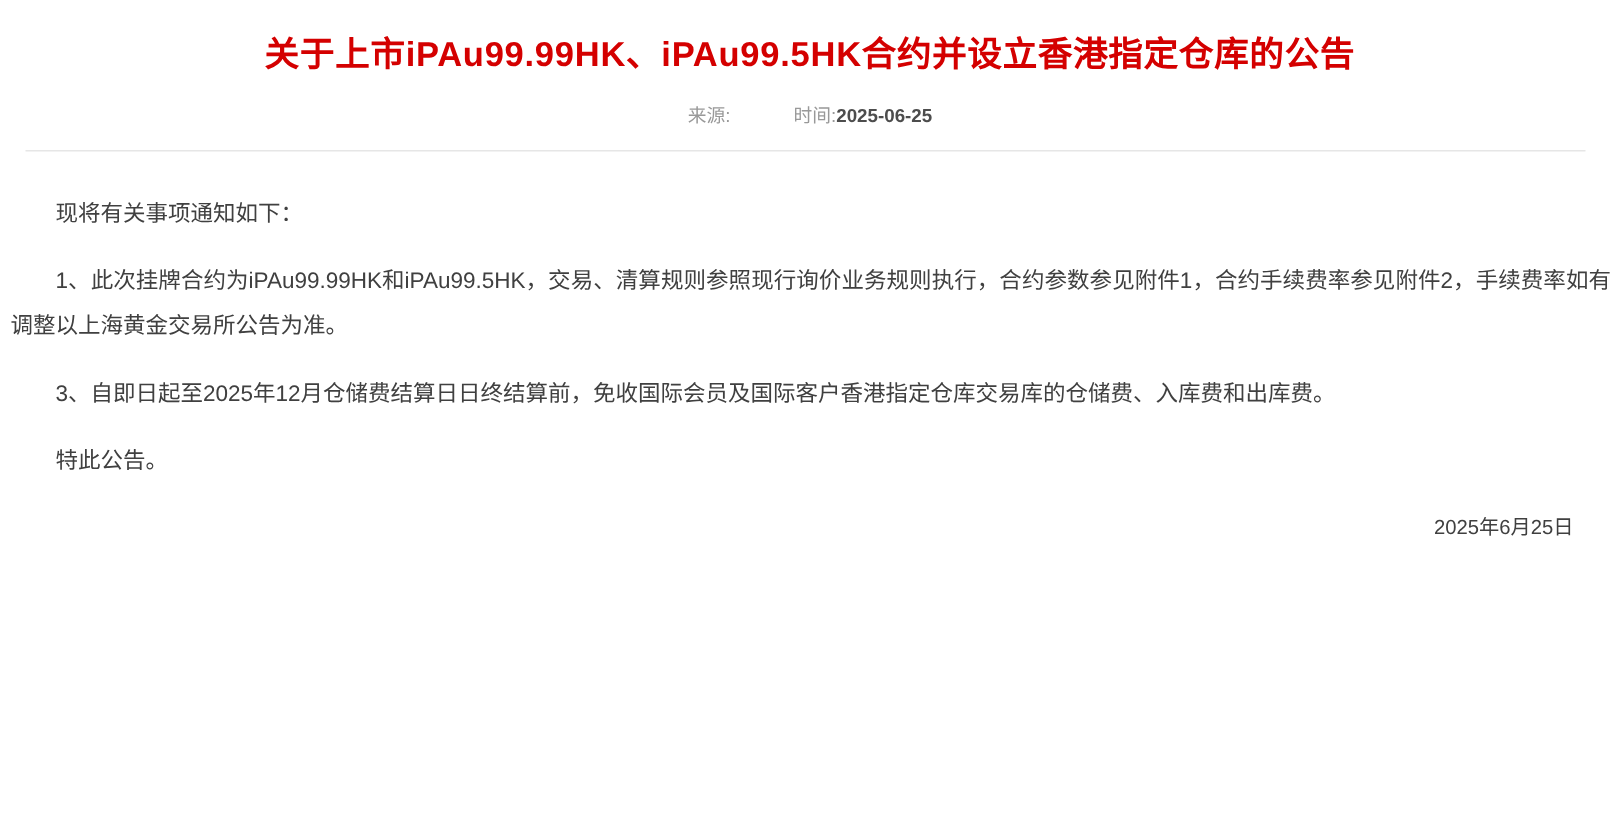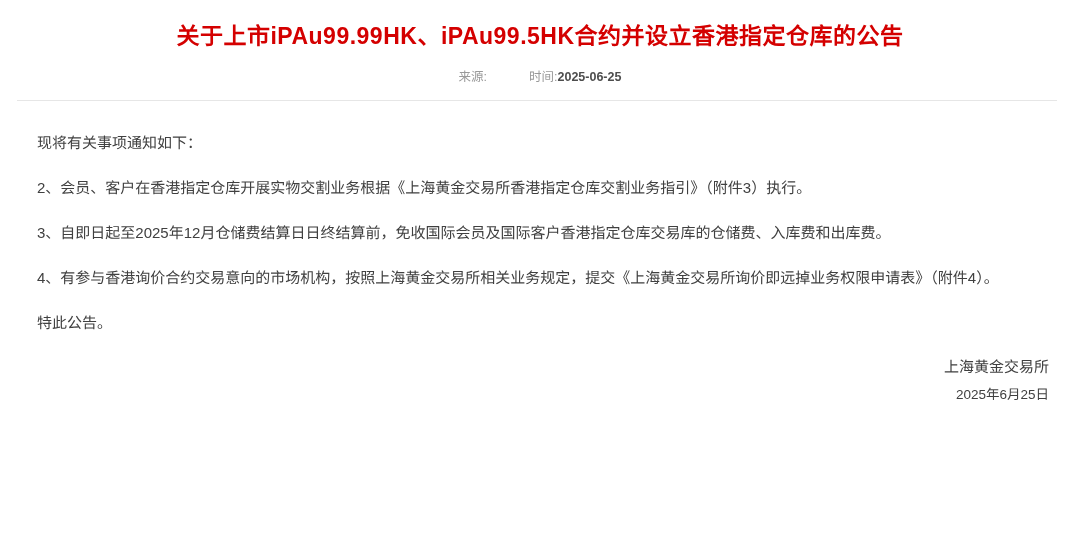--- a/index.html
+++ b/index.html
@@ -81,24 +81,22 @@
     </span>
     <span class="meta-time">
       <span class="meta-label">时间:</span><span class="meta-value">2025-06-25</span>
     </span>
   </div>
 
   <div class="divider"></div>
 
   <div class="content">
     <p>现将有关事项通知如下：</p>
-    <p>2、会员、客户在香港指定仓库开展实物交割业务根据《上海黄金交易所香港指定仓库交割业务指引》（附件3）执行。</p>
+    <p>1、此次挂牌合约为iPAu99.99HK和iPAu99.5HK，交易、清算规则参照现行询价业务规则执行，合约参数参见附件1，合约手续费率参见附件2，手续费率如有调整以上海黄金交易所公告为准。</p>
     <p>3、自即日起至2025年12月仓储费结算日日终结算前，免收国际会员及国际客户香港指定仓库交易库的仓储费、入库费和出库费。</p>
-    <p>4、有参与香港询价合约交易意向的市场机构，按照上海黄金交易所相关业务规定，提交《上海黄金交易所询价即远掉业务权限申请表》（附件4）。</p>
     <p>特此公告。</p>
 
     <div class="signature">
-      <div class="sig-org">上海黄金交易所</div>
       <div class="sig-date">2025年6月25日</div>
     </div>
   </div>
 
 </div>
 
 </body></html>

